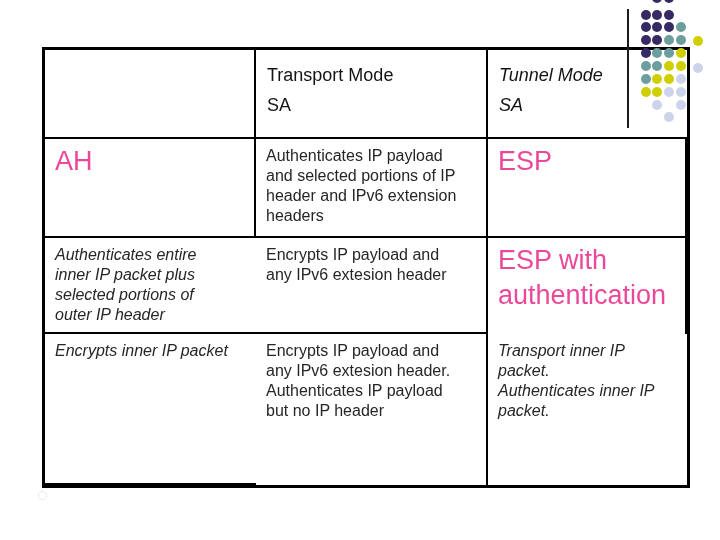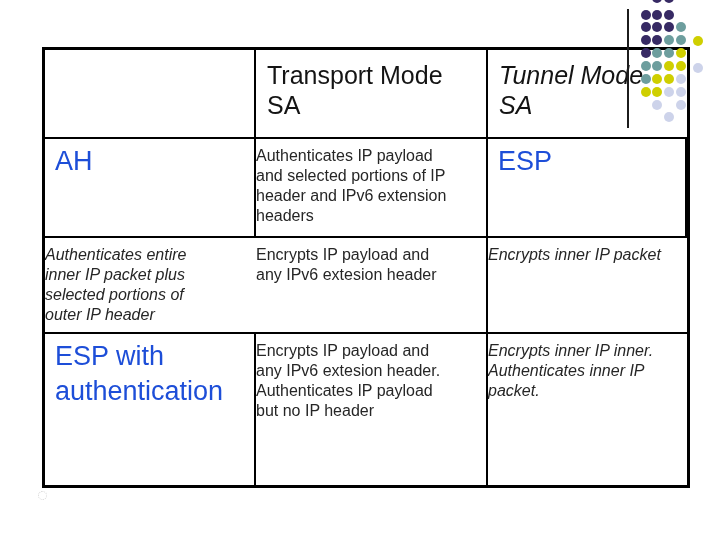--- a/index.html
+++ b/index.html
@@ -64,37 +64,37 @@
   .cell {
     box-sizing: border-box;
     border-right: 2px solid #000000;
     border-bottom: 2px solid #000000;
     white-space: pre-line;
     overflow: hidden;
   }
   .cell.last-col { border-right: none; font-style: italic; }
   .cell.last-row { border-bottom: none; }
   .cell.head {
-    font-size: 25px;
+    font-size: 18px;
     line-height: 30px;
     color: #141414;
     padding: 10px 8px 4px 11px;
     letter-spacing: 0px;
   }
   .cell.rowlabel {
     font-size: 27px;
     line-height: 35px;
-    color: #1d4ed8;
+    color: #ec4899;
     padding: 5px 8px 4px 10px;
   }
   .cell.body {
     font-size: 16px;
     line-height: 20px;
     color: #262626;
-    padding: 7px 8px 4px 0;
+    padding: 7px 8px 4px 10px;
   }
 </style>
 </head>
 <body>
 
 <div class="slide">
 
   <div class="vline"></div>
   <div class="dots">
       <span class="dot" style="left: 652px; top: -7px; background: rgb(55, 42, 100);"></span>
@@ -148,26 +148,26 @@
 header and IPv6 extension
 headers</div>
     <div class="cell rowlabel">ESP</div>
 
     <div class="cell body last-col">Authenticates entire
 inner IP packet plus
 selected portions of
 outer IP header</div>
     <div class="cell body">Encrypts IP payload and
 any IPv6 extesion header</div>
-    <div class="cell body last-col">Encrypts inner IP packet</div>
-
     <div class="cell rowlabel last-row">ESP with
 authentication</div>
+
+    <div class="cell body last-col">Encrypts inner IP packet</div>
     <div class="cell body last-row">Encrypts IP payload and
 any IPv6 extesion header.
 Authenticates IP payload
 but no IP header</div>
-    <div class="cell body last-col last-row">Encrypts inner IP inner.
+    <div class="cell body last-col last-row">Transport inner IP packet.
 Authenticates inner IP
 packet.</div>
   </div>
 
 </div>
 
 </body></html>

